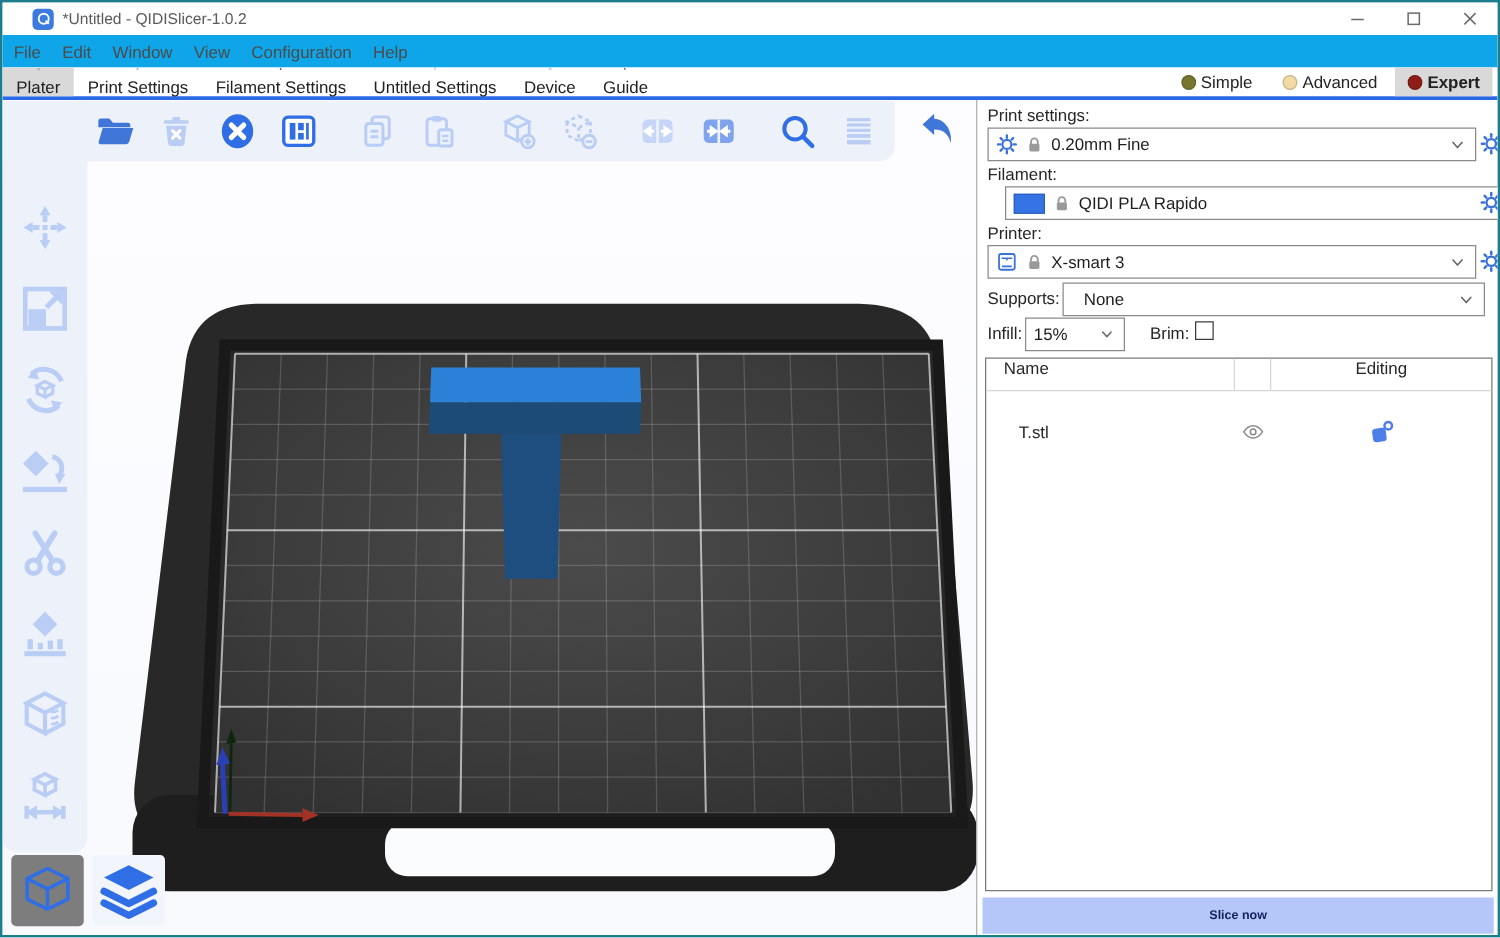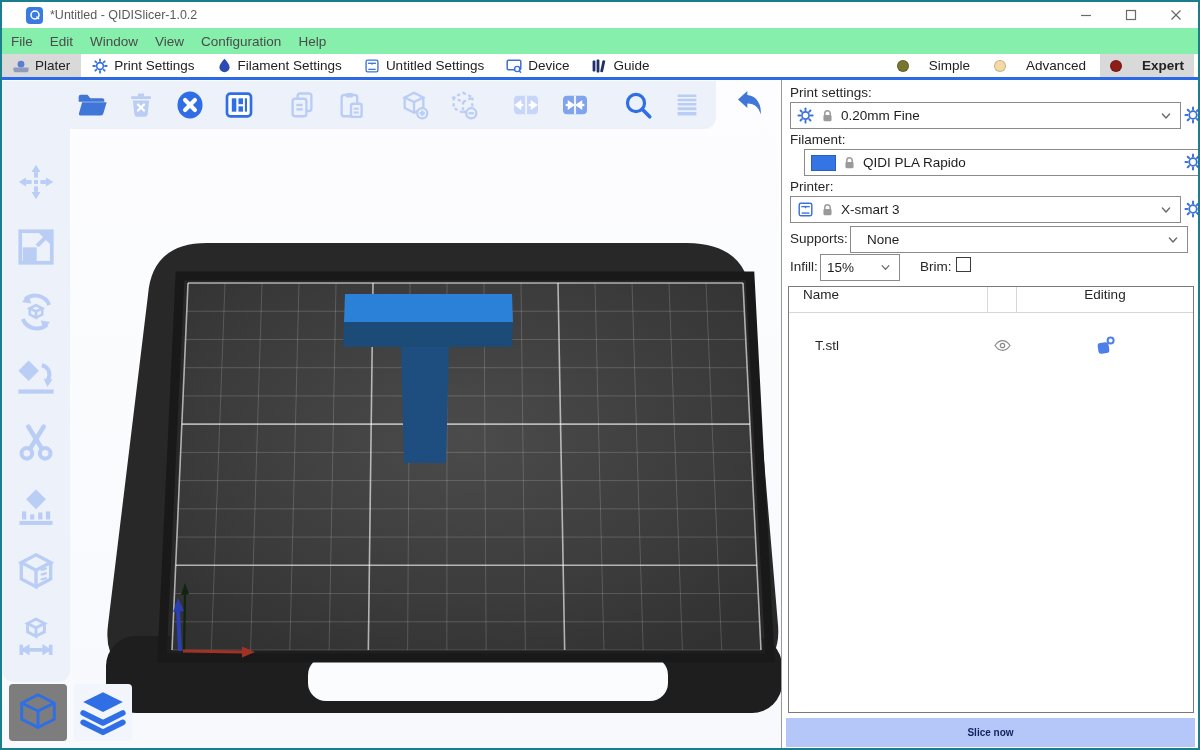--- a/index.html
+++ b/index.html
@@ -9,28 +9,28 @@
     border:2px solid #1b7e8c;font-family:"Liberation Sans",sans-serif;
     overflow:hidden;
   }
   
   .titlebar{position:absolute;left:0;top:0;right:0;height:26px;display:flex;align-items:center;padding-left:24px;background:#fff;}
   .app-icon{width:17px;height:17px;border-radius:4px;background:#3b7be0;display:flex;align-items:center;justify-content:center;margin-right:7px;flex:0 0 auto;}
   .win-title{font-size:12.5px;color:#5a5a5a;flex:1;}
   .win-controls{display:flex;align-items:center;height:100%;}
   .win-btn{width:45px;height:26px;display:flex;align-items:center;justify-content:center;color:#6a6a6a;}
   
-  .menubar{position:absolute;left:0;top:26px;right:0;height:26px;display:flex;align-items:center;gap:17px;padding-left:9px;background:#86efac;font-size:13.5px;color:#4b4b4b;}
+  .menubar{position:absolute;left:0;top:26px;right:0;height:26px;display:flex;align-items:center;gap:17px;padding-left:9px;background:#0ea5e9;font-size:13.5px;color:#4b4b4b;}
   .menu-item{cursor:default;}
   
   .tabbar{position:absolute;left:0;top:52px;right:0;height:26px;background:#fff;border-bottom:3px solid #2a6ae8;display:flex;align-items:stretch;}
-  .tab{display:flex;align-items:center;gap:6px;padding:0 11px;font-size:13.5px;color:#222;}
+  .tab{display:flex;align-items:center;gap:6px;padding:0 11px;font-size:13.5px;color:#222;flex-direction:column;}
   .tab.selected{background:#d9d9d9;}
   .modes{margin-left:auto;display:flex;align-items:center;gap:4px;padding-right:4px;}
-  .mode{display:flex;align-items:center;gap:20px;padding:0 10px;height:100%;font-size:13.5px;color:#222;}
+  .mode{display:flex;align-items:center;gap:4px;padding:0 10px;height:100%;font-size:13.5px;color:#222;}
   .mode.selected{background:#d9d9d9;font-weight:bold;}
   .mode-dot{width:12px;height:12px;border-radius:50%;border:1px solid rgba(0,0,0,0.18);}
   
   .main{position:absolute;left:0;top:78px;right:0;bottom:0;}
   .viewport{position:absolute;left:0;top:0;width:779px;bottom:0;background:linear-gradient(#fdfdff,#f7f9fc);overflow:hidden;}
   .vdivider{position:absolute;left:779px;top:0;width:1px;bottom:0;background:#9a9a9a;}
   .scene{position:absolute;left:0;top:0;}
   .strip-top{position:absolute;left:0;top:1px;width:714px;height:48px;background:#edf1fa;border-radius:0 0 12px 0;}
   .strip-left{position:absolute;left:0;top:1px;width:68px;height:601px;background:#edf1fa;border-radius:0 0 12px 12px;}
   .toolbar{position:absolute;left:70px;top:6px;display:flex;align-items:center;gap:9px;}

